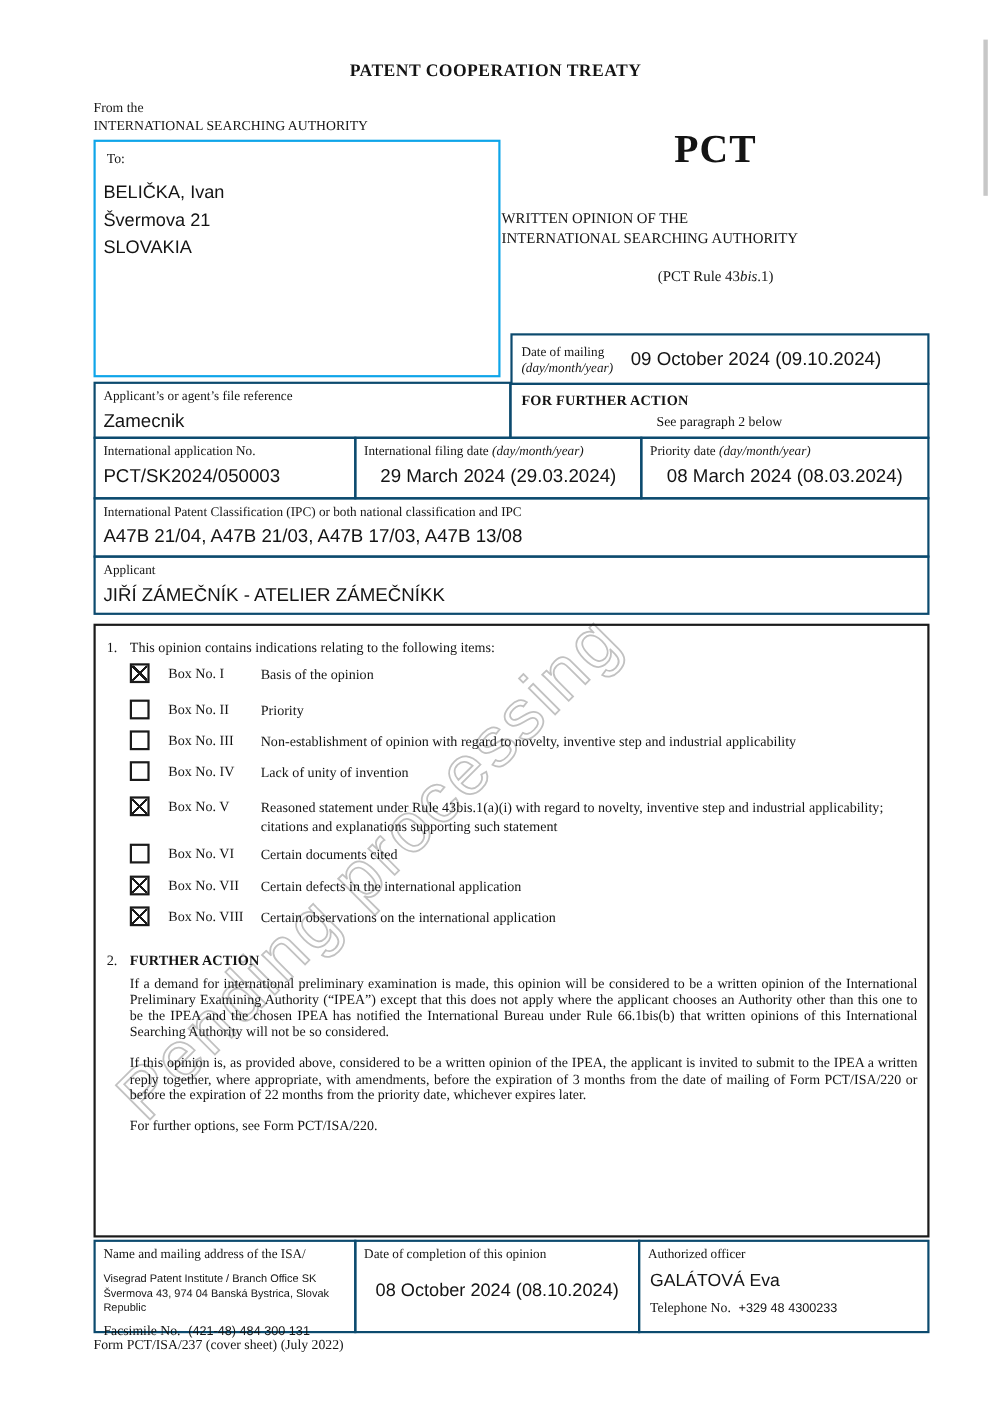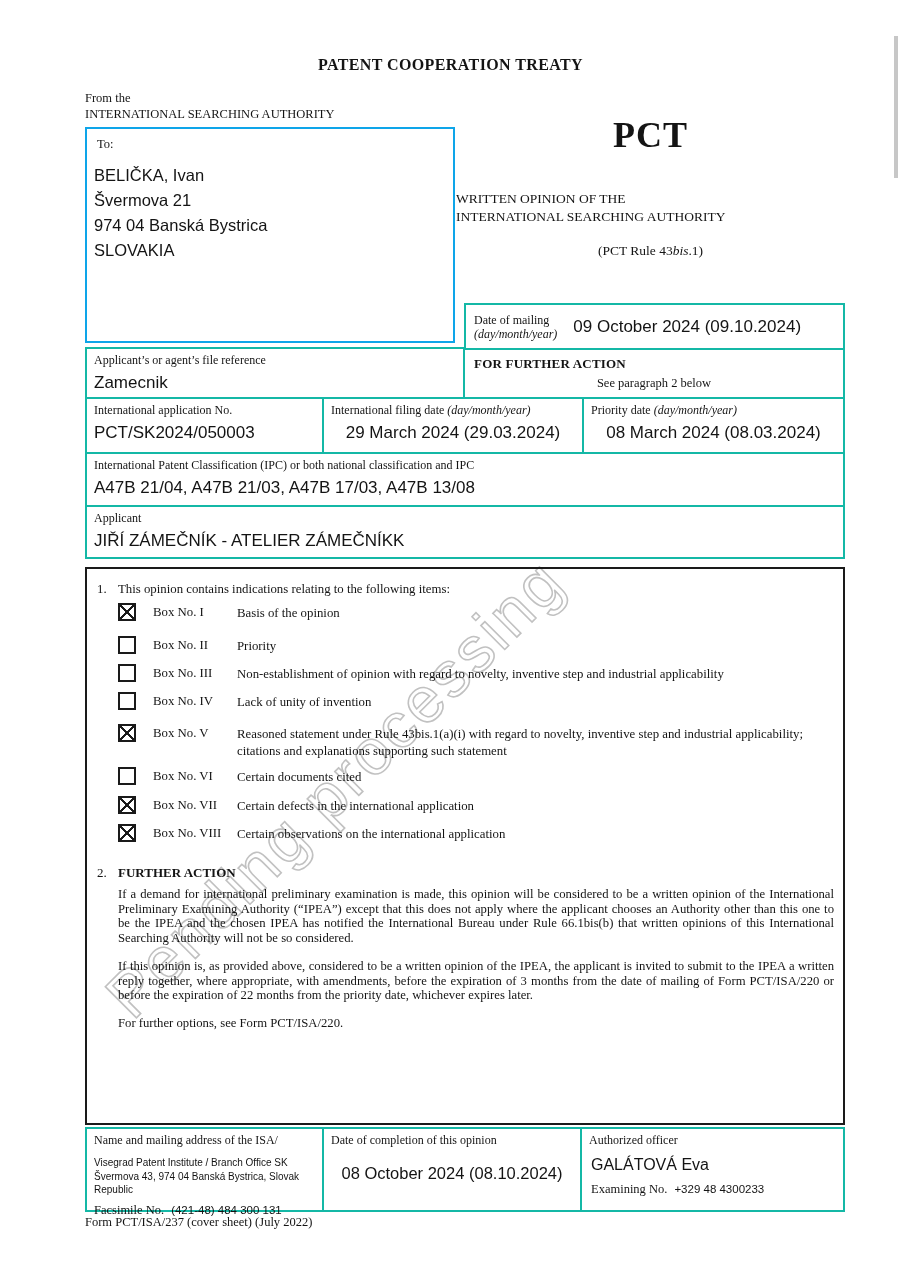--- a/index.html
+++ b/index.html
@@ -29,21 +29,21 @@
   .to-box { position: absolute; left: 85px; top: 127px; width: 370px; height: 216px; border: 2px solid #0ea5e9; background: transparent; }
   .to-label { margin: 8px 0 0 10px; font-size: 12.5px; }
   .addr { margin: 11px 0 0 7px; font-family: "Liberation Sans", sans-serif; font-size: 16.5px; line-height: 25px; }
 
   .pct-logo { position: absolute; left: 456px; width: 389px; top: 114px; text-align: center;
     font-size: 36px; font-weight: bold; letter-spacing: 1px; }
   .op-title { position: absolute; left: 456px; width: 389px; top: 190px; text-align: left;
     font-size: 13.5px; line-height: 17.5px; }
   .rule-ref { position: absolute; left: 456px; width: 389px; top: 243px; text-align: center; font-size: 13.5px; }
 
-  .cell { position: absolute; border: 2px solid #14b8a6; background: transparent; }
+  .cell { position: absolute; border: 2px solid #0c4a6e; background: transparent; }
   .cell-label { margin: 5px 0 0 7px; font-size: 12px; line-height: 13px; }
   .cell-value { font-family: "Liberation Sans", sans-serif; font-size: 17px; }
 
   .mailing-box { left: 464px; top: 303px; width: 381px; height: 47px; display: flex; align-items: center; }
   .mailing-lbl { padding-left: 8px; font-size: 12px; line-height: 14px; flex: none; }
   .mailing-val { margin-left: 16px; white-space: nowrap; }
 
   .fileref-cell { left: 85px; top: 347px; width: 380px; height: 52px; }
   .further-cell { left: 463px; top: 348px; width: 382px; height: 51px; }
   .further-head { margin: 6px 0 0 9px; font-size: 13px; font-weight: bold; letter-spacing: .2px; }
@@ -103,21 +103,20 @@
   <div class="from-block">
     <div>From the</div>
     <div>INTERNATIONAL SEARCHING AUTHORITY</div>
   </div>
 
   <div class="to-box">
     <div class="to-label">To:</div>
     <div class="addr">
       <div>BELIČKA, Ivan</div>
       <div>Švermova 21</div>
-      <div>974 04 Banská Bystrica</div>
       <div>SLOVAKIA</div>
     </div>
   </div>
 
   <div class="pct-logo">PCT</div>
 
   <div class="op-title">
     <div>WRITTEN OPINION OF THE</div>
     <div>INTERNATIONAL SEARCHING AUTHORITY</div>
   </div>
@@ -241,20 +240,20 @@
 
   <div class="cell comp-cell">
     <div class="cell-label">Date of completion of this opinion</div>
     <div class="cell-value comp-val">08 October 2024 (08.10.2024)</div>
   </div>
 
   <div class="cell off-cell">
     <div class="cell-label">Authorized officer</div>
     <div class="cell-value off-name">GALÁTOVÁ Eva</div>
     <div class="inline-pair">
-      <span class="pair-label">Examining No.</span>
+      <span class="pair-label">Telephone No.</span>
       <span class="pair-value">+329 48 4300233</span>
     </div>
   </div>
 
   <div class="form-line">Form PCT/ISA/237 (cover sheet) (July 2022)</div>
 
 </div>
 
 </body></html>

